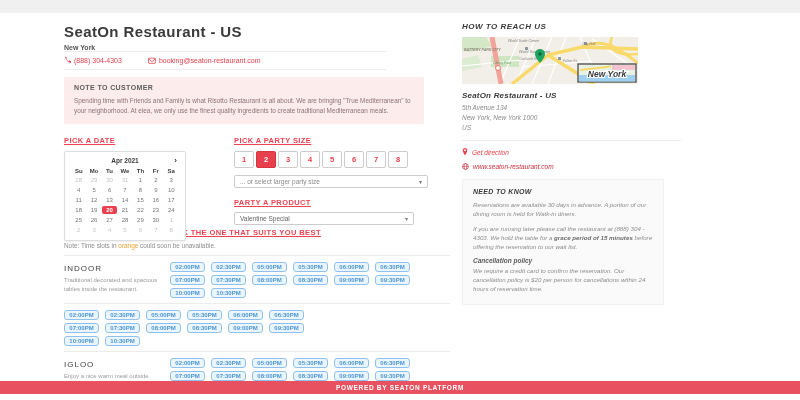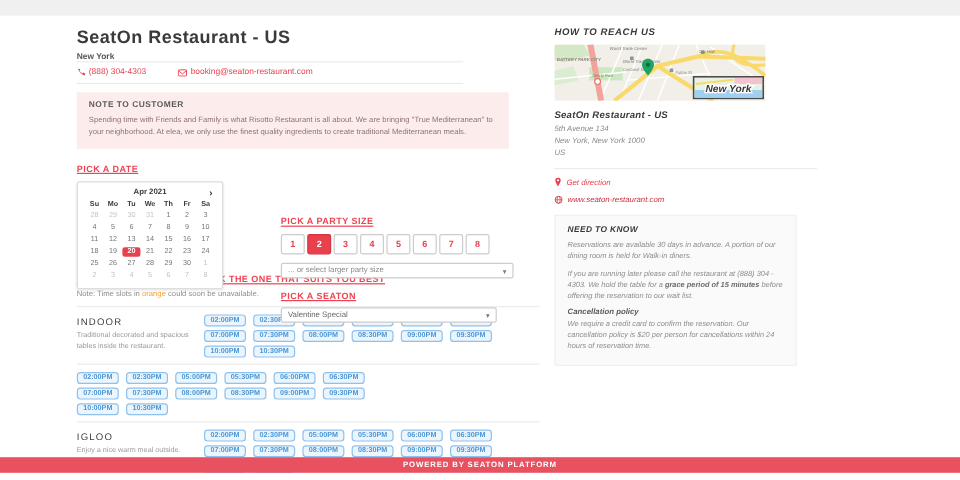--- a/index.html
+++ b/index.html
@@ -13,21 +13,21 @@
   .subtitle{margin-top:4px;font-size:7px;font-weight:bold;color:#555;}
   .contact-wrap{width:322px;}
   .contact{display:flex;align-items:center;gap:26px;padding:5px 0;font-size:7px;color:#e8414d;}
   .contact .item{display:flex;align-items:center;gap:3px;cursor:pointer;}
   .note-box{margin-top:7px;width:360px;background:#fdecec;padding:7px 10px 9px;}
   .note-heading{font-size:7px;font-weight:bold;color:#5c5c5c;letter-spacing:.4px;}
   .note-body{margin-top:5px;font-size:6.4px;color:#8d7373;line-height:1.5;}
   .red-heading{font-size:7.5px;font-weight:bold;color:#ee4352;letter-spacing:.4px;text-decoration:underline;}
   .pick-row{position:relative;margin-top:12px;height:84px;}
   .pick-date-col{position:absolute;left:0;top:0;width:164px;}
-  .pick-party-col{position:absolute;left:170px;top:0;width:216px;margin-top:44px;}
+  .pick-party-col{position:absolute;left:170px;top:0;width:216px;}
   .cal{width:122px;margin-top:6px;background:#fff;border:1px solid #ddd;border-radius:2px;box-shadow:0 1px 2px rgba(0,0,0,.07);padding:5px 6px 6px;}
   .cal-top{position:relative;text-align:center;font-size:6.5px;font-weight:bold;color:#3a3a3a;}
   .cal-next{position:absolute;right:2px;top:-1px;font-size:8px;color:#333;cursor:pointer;}
   .cal-grid{display:grid;grid-template-columns:repeat(7,1fr);row-gap:2px;margin-top:4px;font-size:6px;text-align:center;}
   .cal-head{font-weight:bold;color:#3a3a3a;}
   .cal-day{color:#777;padding:1px 0;border-radius:2px;cursor:pointer;}
   .cal-day.muted{color:#c4c4c4;}
   .cal-day.selected{background:#e8414d;color:#fff;font-weight:bold;}
   .ps-row{display:flex;gap:2px;margin-top:6px;}
   .ps-btn{width:20px;height:17px;border:1px solid #ccc;background:#fff;color:#e8414d;font-size:7.5px;font-weight:bold;border-radius:2px;font-family:inherit;padding:0;cursor:pointer;}
@@ -166,21 +166,21 @@
             <button class="ps-btn">4</button>
             <button class="ps-btn">5</button>
             <button class="ps-btn">6</button>
             <button class="ps-btn">7</button>
             <button class="ps-btn">8</button>
           </div>
         <div class="dd dd-large">
           <span>... or select larger party size</span>
           <span class="chev">▾</span>
         </div>
-        <div class="red-heading product-heading">PICK A SEATON</div>
+        <div class="red-heading product-heading">PARTY A PRODUCT</div>
         <div class="dd dd-product">
           <span>Valentine Special</span>
           <span class="chev">▾</span>
         </div>
       </div>
     </div>
 
     <div class="red-heading slots-heading">AVAILABLE TIME SLOTS - PICK THE ONE THAT SUITS YOU BEST</div>
     <div class="slots-note"><span>Note: Time slots in </span><span class="orange">orange</span><span> could soon be unavailable.</span></div>
 

